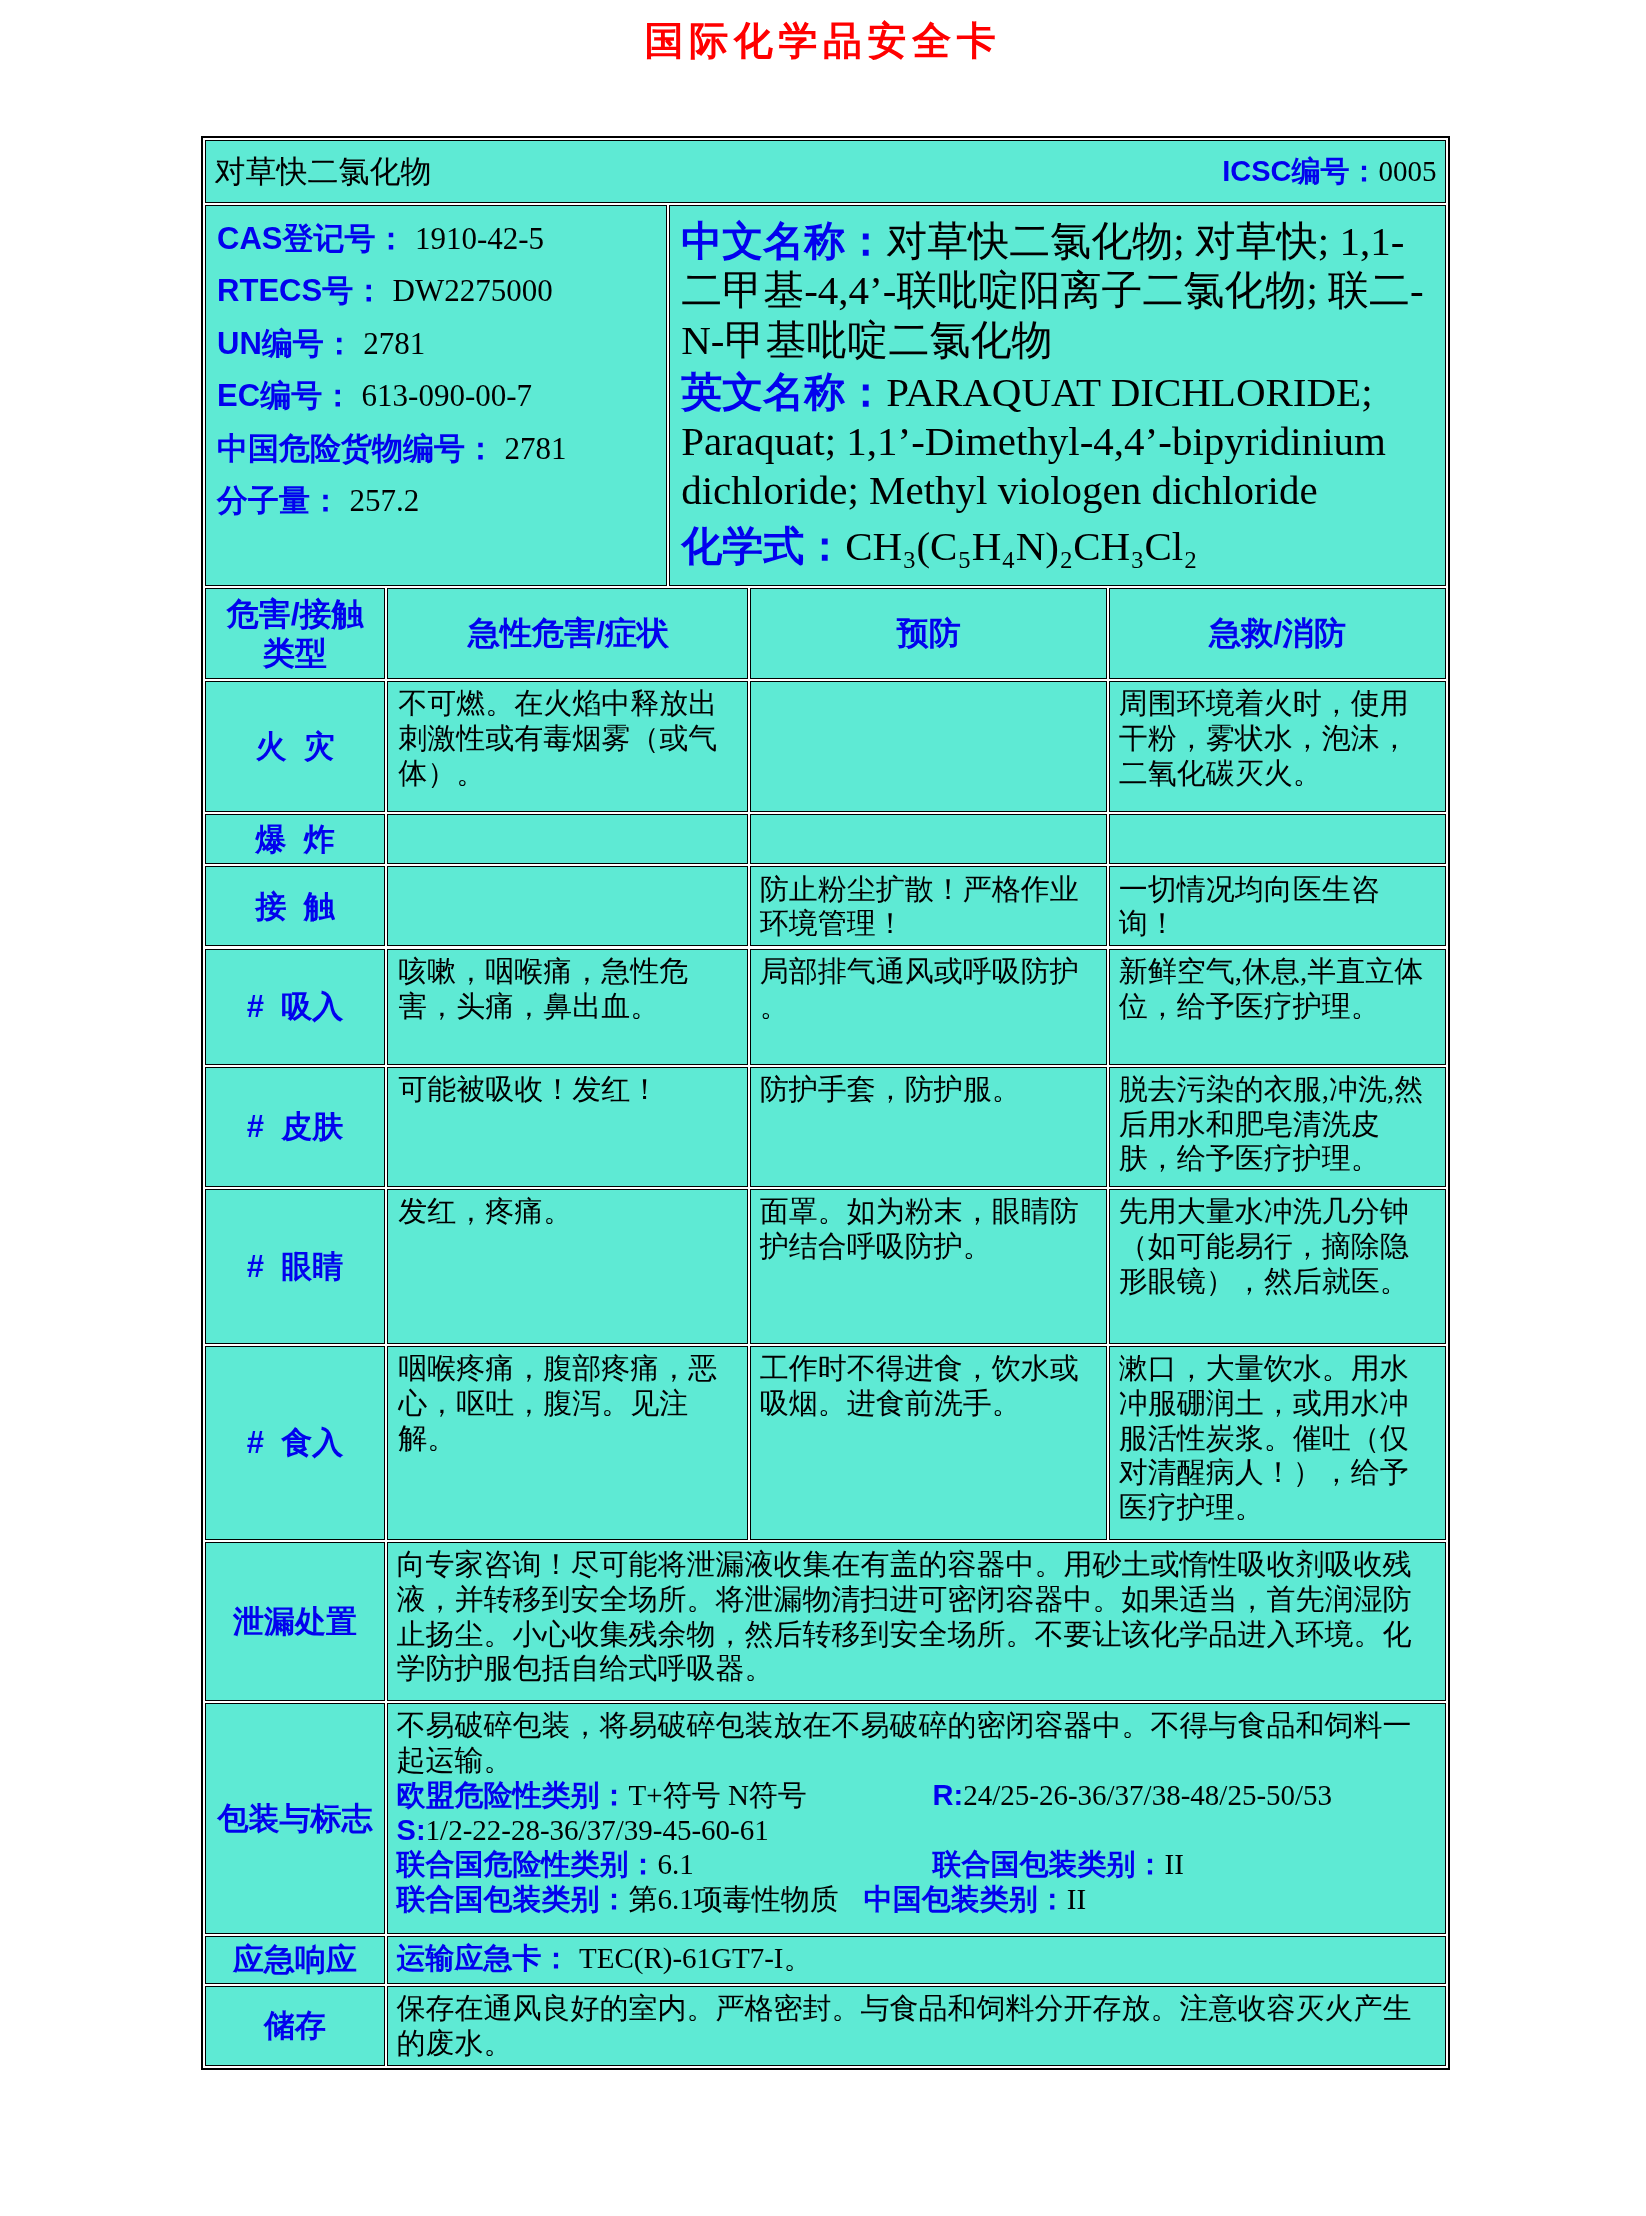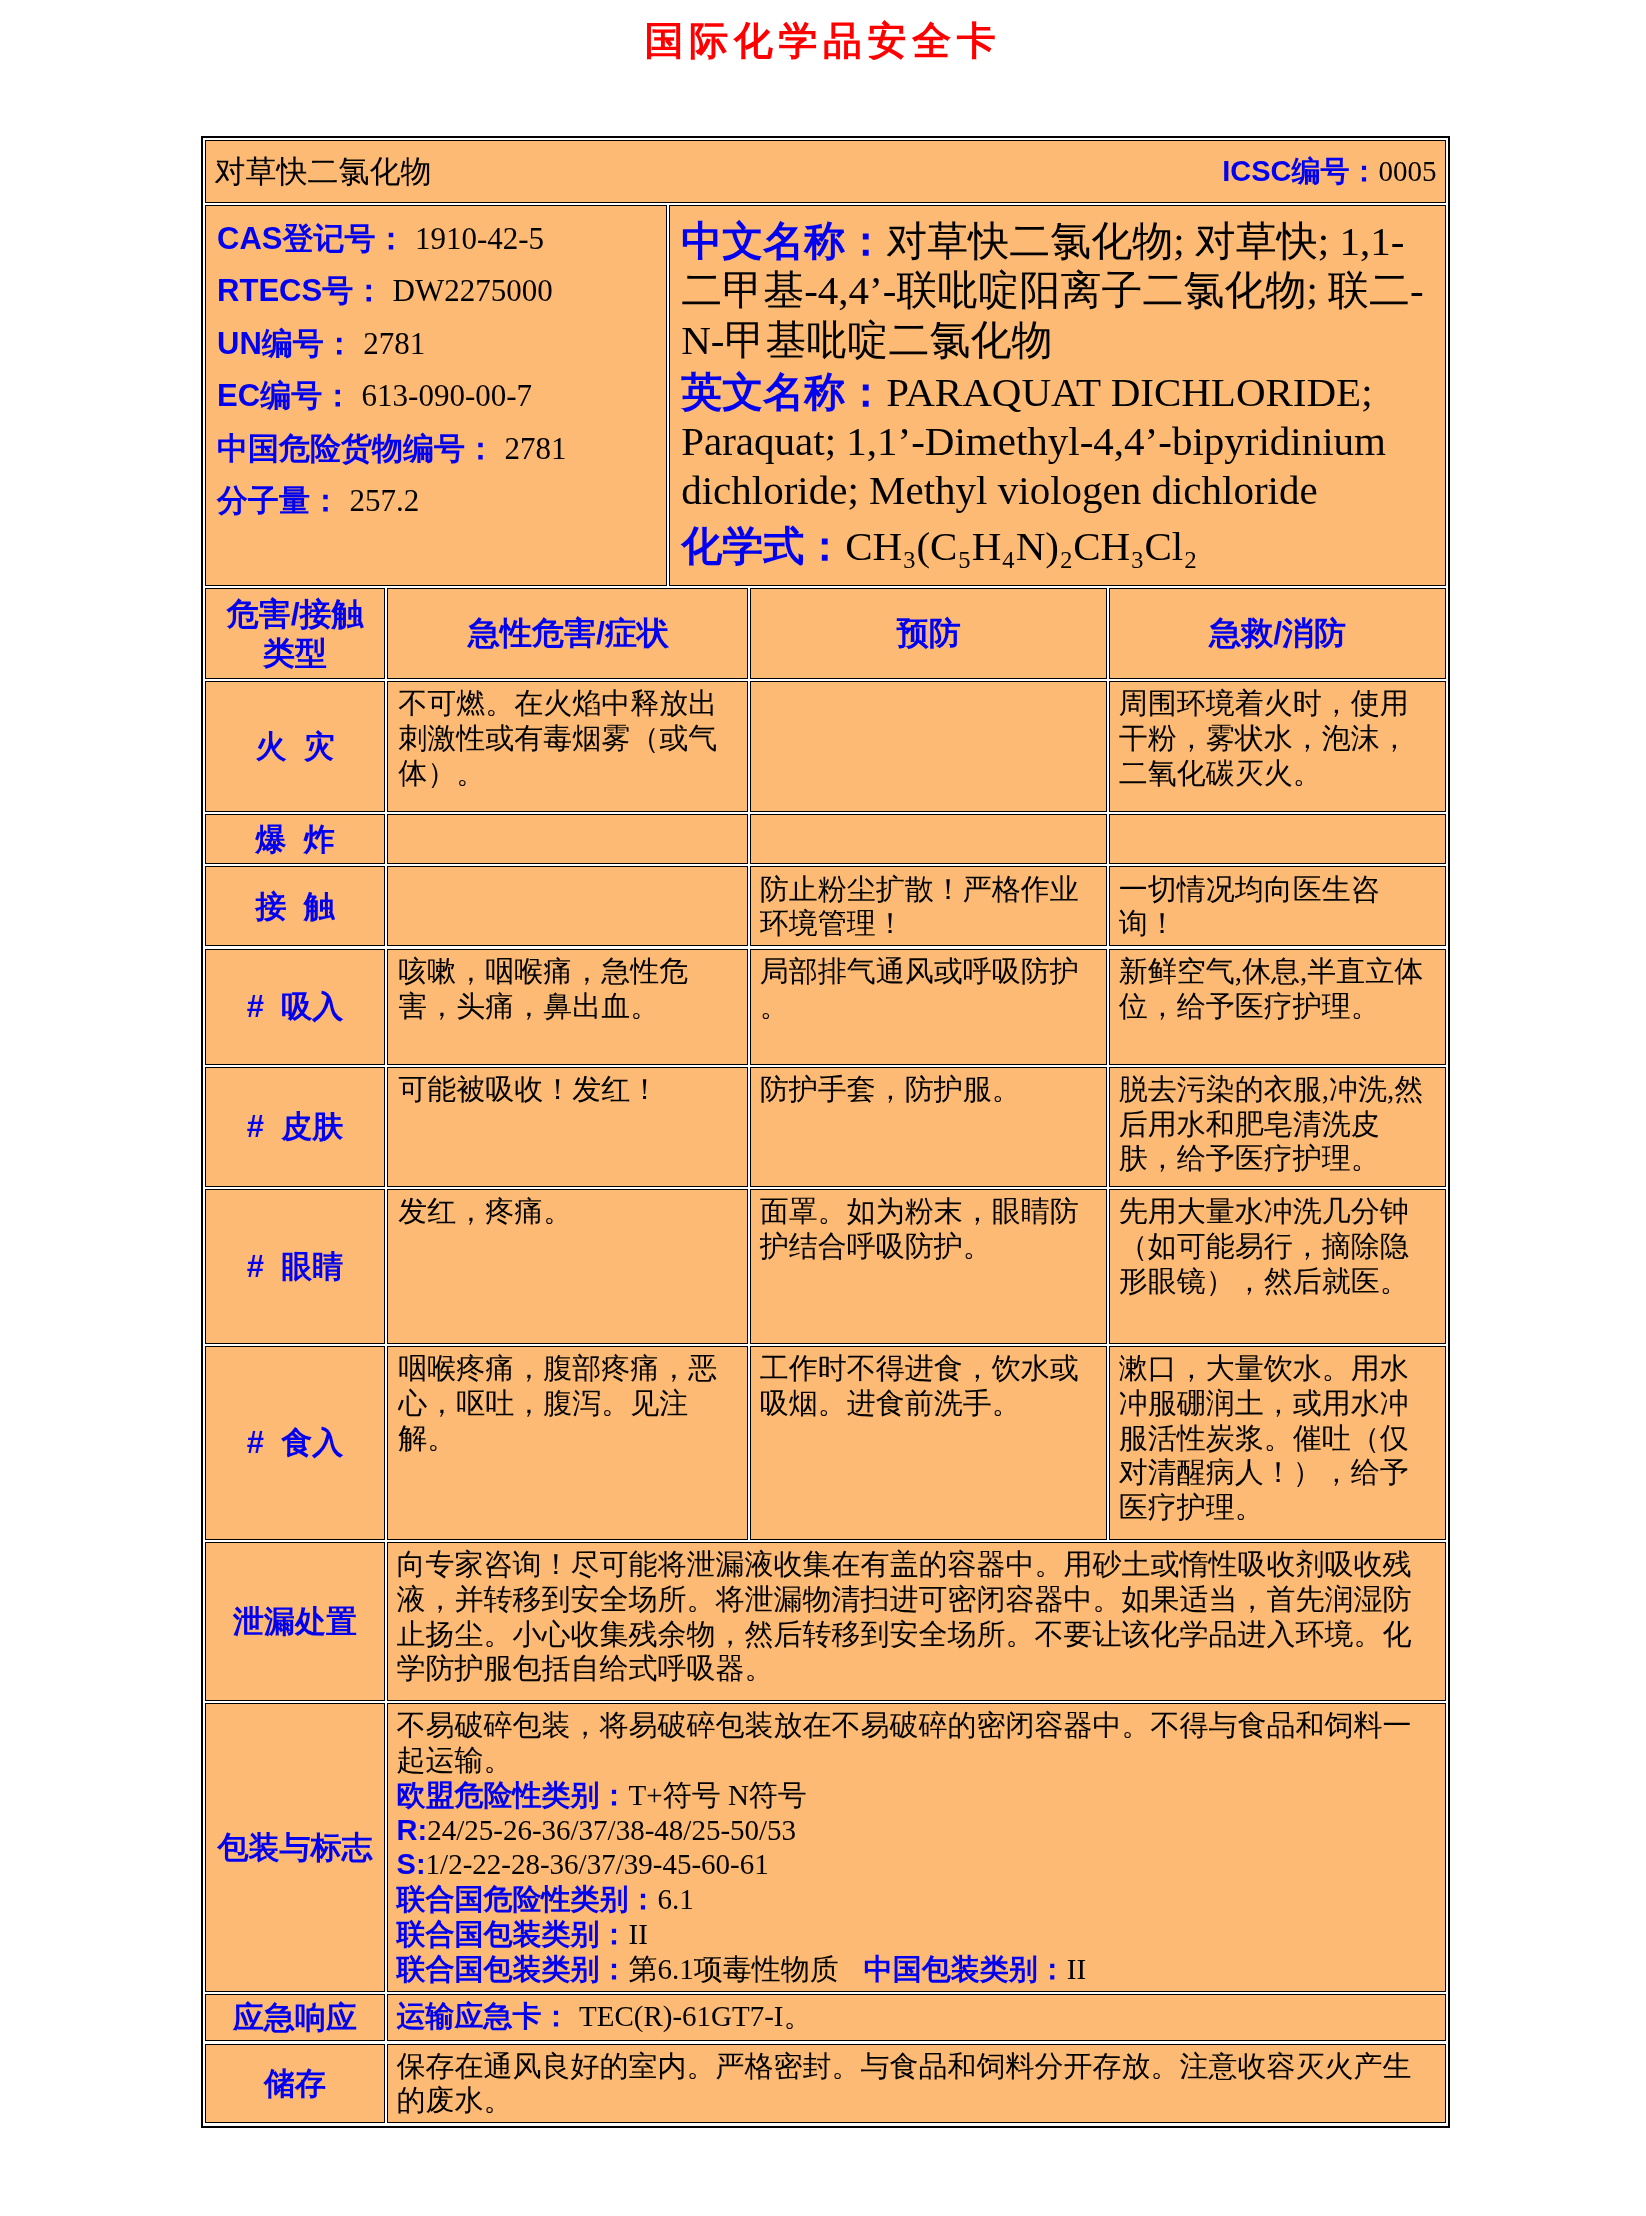--- a/index.html
+++ b/index.html
@@ -12,21 +12,21 @@
     text-align:center; color:#ff0000; font-weight:900; font-size:39px;
     letter-spacing:5.6px; font-family:"Liberation Serif","DejaVu Serif",serif;
   }
   .card {
     position:absolute; left:201px; top:136px; width:1249px;
     border:2.8px solid #000; background:#fff; padding:2.1px; box-sizing:border-box;
     display:flex; flex-direction:column; row-gap:2.1px;
   }
   .row { display:flex; column-gap:2.1px; align-items:stretch; }
   .cell {
-    border:1.4px solid #000; background:#fdba74; box-sizing:border-box;
+    border:1.4px solid #000; background:#5eead4; box-sizing:border-box;
     padding:4.2px 8.4px; font-size:29px; line-height:1.2; color:#000;
     font-family:"Liberation Serif","DejaVu Serif",serif;
   }
   .blue { color:#0202ee; font-weight:bold; font-family:"Liberation Sans","DejaVu Sans",sans-serif; }
   .val { margin-left:8.4px; }
 
   
   .r-name { min-height:63px; }
   .name-cell { flex:1; display:flex; justify-content:space-between; align-items:center; font-size:31px; }
   .icsc-group { white-space:nowrap; font-size:29px; }
@@ -57,21 +57,21 @@
   .r-eye    { min-height:155px; }
   .r-ingest { min-height:194px; }
   .r-spill  { min-height:159px; }
   .r-pack   { min-height:231px; }
   .r-emr    { min-height:47px; }
   .r-store  { min-height:77px; }
 
   .wide-cell { flex:1; }
 
   
-  .pk-line { display:flex;flex-direction:column; }
+  .pk-line { display:flex; }
   .pk-first { flex:0 0 auto; min-width:536px; }
   .pk-gap { margin-left:25px; }
 </style>
 </head>
 <body>
 
 <div class="page">
 
   <div class="doc-title">国际化学品安全卡</div>
 

